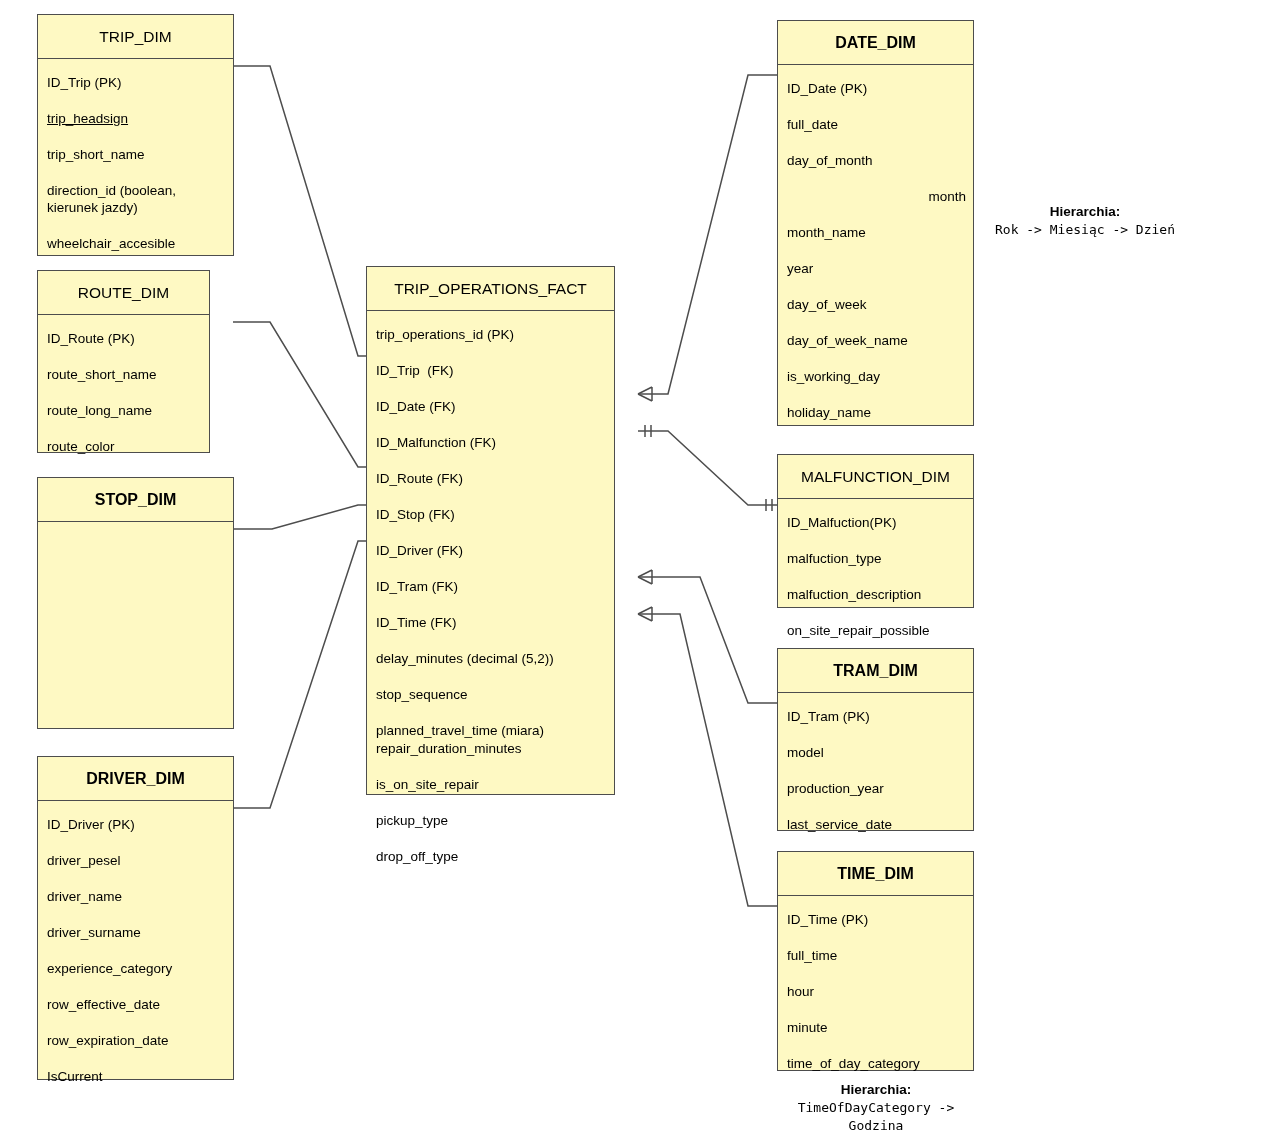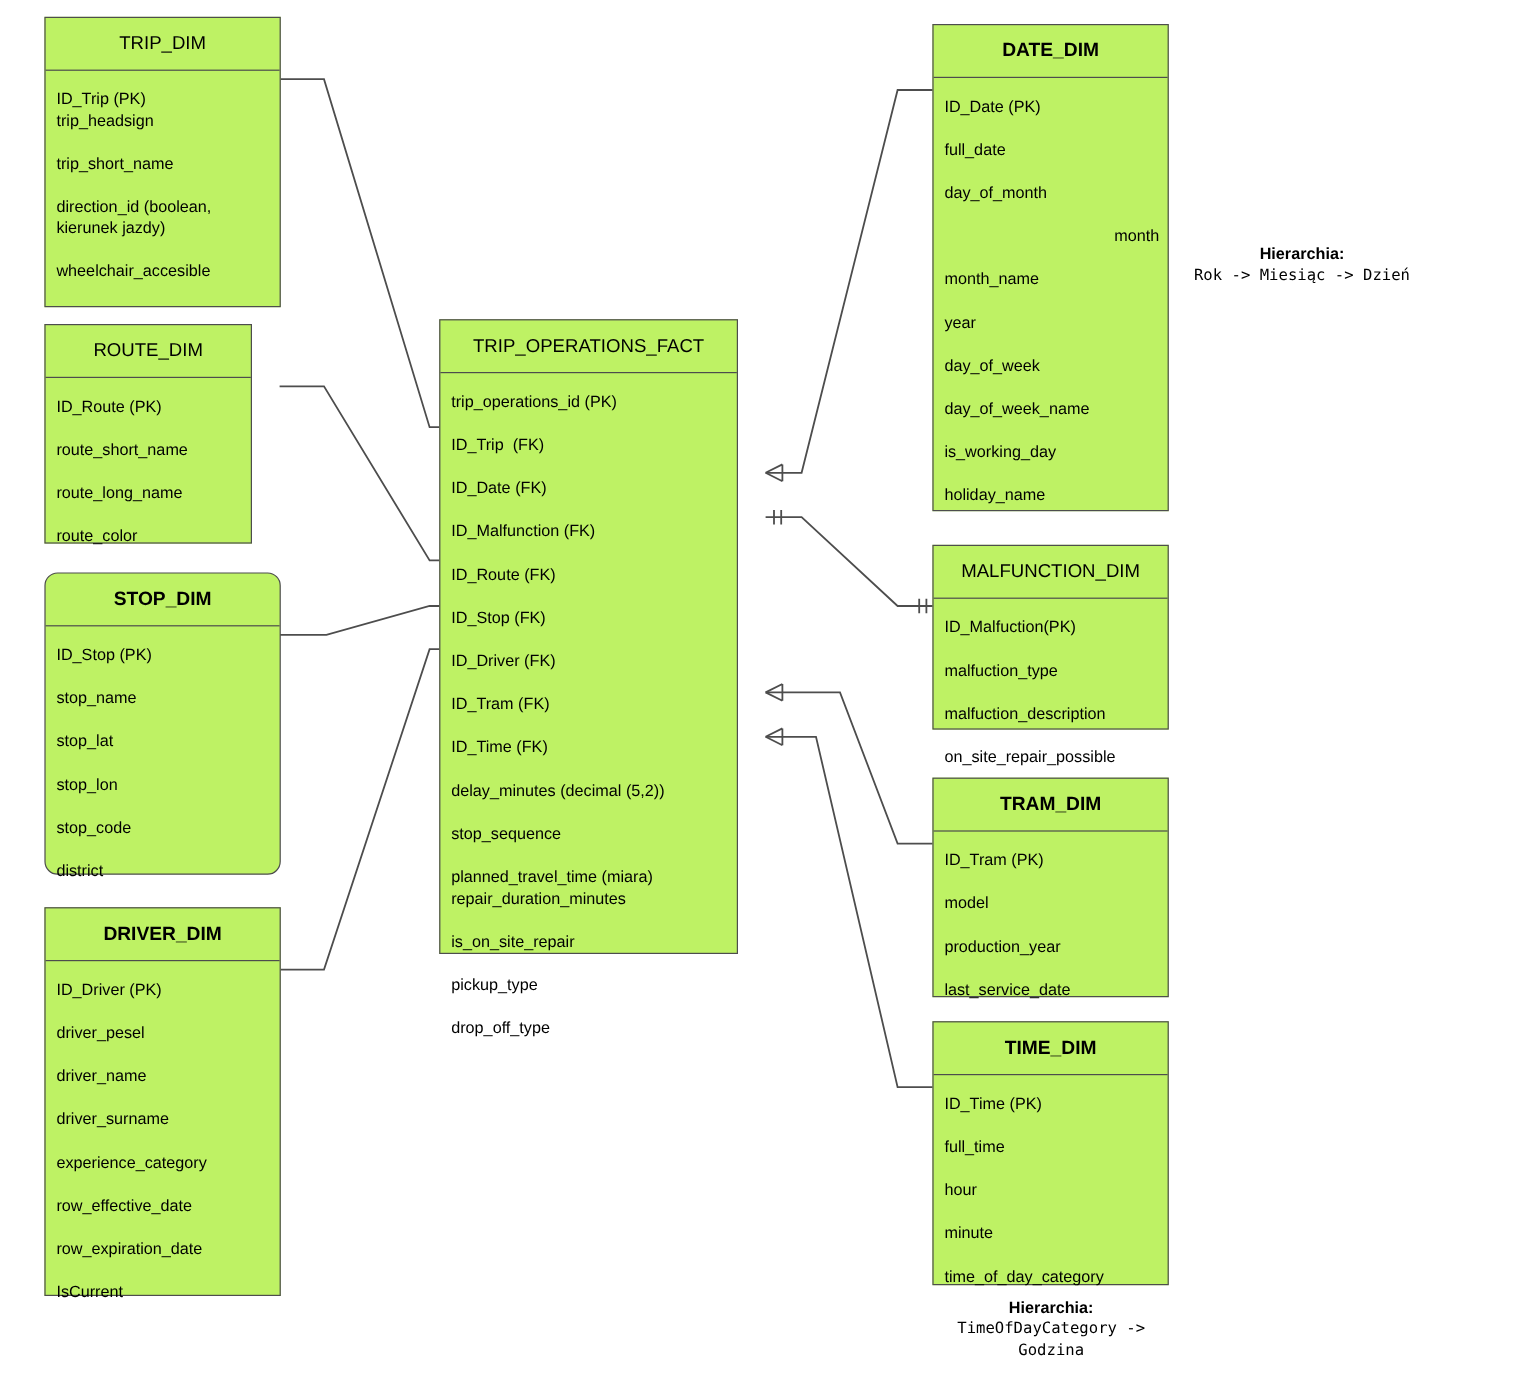--- a/index.html
+++ b/index.html
@@ -5,21 +5,21 @@
   html,body{margin:0;padding:0;background:#ffffff;}
   body{width:1274px;height:1148px;position:relative;overflow:hidden;
        font-family:"Liberation Sans",sans-serif;color:#000;}
 
   #canvas{position:absolute;left:0;top:0;width:1274px;height:1148px;}
 
   svg.wires{position:absolute;left:0;top:0;width:1274px;height:1148px;
             pointer-events:none;}
 
   .entity{position:absolute;box-sizing:border-box;
-          border:1.6px solid #4d4d4d;background:#bef264;}
+          border:1.6px solid #4d4d4d;background:#fef9c3;}
   .entity-header{box-sizing:border-box;height:44px;line-height:44px;
                  text-align:center;font-size:15.5px;
                  border-bottom:1.6px solid #4d4d4d;
                  white-space:nowrap;overflow:hidden;}
   .entity-header.bold{font-weight:bold;font-size:16px;}
   .entity-body{padding:8px 0 8px 0;}
   .field{font-size:13.5px;line-height:17px;padding:0 7px 0 9px;
          white-space:pre-wrap;}
 
   .note{position:absolute;text-align:center;}
@@ -81,48 +81,40 @@
       <g>
         <path d="M766,499 L766,511 M772,499 L772,511"></path>
       </g>
     </g>
   </svg>
 
   <div class="entity" style="left:37px;top:14px;width:197px;height:242px;">
     <div class="entity-header">TRIP_DIM</div>
     <div class="entity-body">
       <div class="field" style="margin-top:7px;">ID_Trip (PK)</div>
-      <div class="field" style="margin-top:1px;">trip_headsign</div>
+      <div class="field" style="margin-top:19px;text-decoration:underline;">trip_headsign</div>
       <div class="field" style="margin-top:19px;">trip_short_name</div>
       <div class="field" style="margin-top:19px;">direction_id (boolean,
 kierunek jazdy)</div>
       <div class="field" style="margin-top:19px;">wheelchair_accesible</div>
     </div>
   </div>
 
   <div class="entity" style="left:37px;top:270px;width:173px;height:183px;">
     <div class="entity-header">ROUTE_DIM</div>
     <div class="entity-body">
       <div class="field" style="margin-top:7px;">ID_Route (PK)</div>
       <div class="field" style="margin-top:19px;">route_short_name</div>
       <div class="field" style="margin-top:19px;">route_long_name</div>
       <div class="field" style="margin-top:19px;">route_color</div>
     </div>
   </div>
 
-  <div class="entity" style="left:37px;top:477px;width:197px;height:252px;border-radius:11px;">
+  <div class="entity" style="left:37px;top:477px;width:197px;height:252px;">
     <div class="entity-header bold">STOP_DIM</div>
-    <div class="entity-body">
-      <div class="field" style="margin-top:7px;">ID_Stop (PK)</div>
-      <div class="field" style="margin-top:19px;">stop_name</div>
-      <div class="field" style="margin-top:19px;">stop_lat</div>
-      <div class="field" style="margin-top:19px;">stop_lon</div>
-      <div class="field" style="margin-top:19px;">stop_code</div>
-      <div class="field" style="margin-top:19px;">district</div>
-    </div>
   </div>
 
   <div class="entity" style="left:37px;top:756px;width:197px;height:324px;">
     <div class="entity-header bold">DRIVER_DIM</div>
     <div class="entity-body">
       <div class="field" style="margin-top:7px;">ID_Driver (PK)</div>
       <div class="field" style="margin-top:19px;">driver_pesel</div>
       <div class="field" style="margin-top:19px;">driver_name</div>
       <div class="field" style="margin-top:19px;">driver_surname</div>
       <div class="field" style="margin-top:19px;">experience_category</div>

